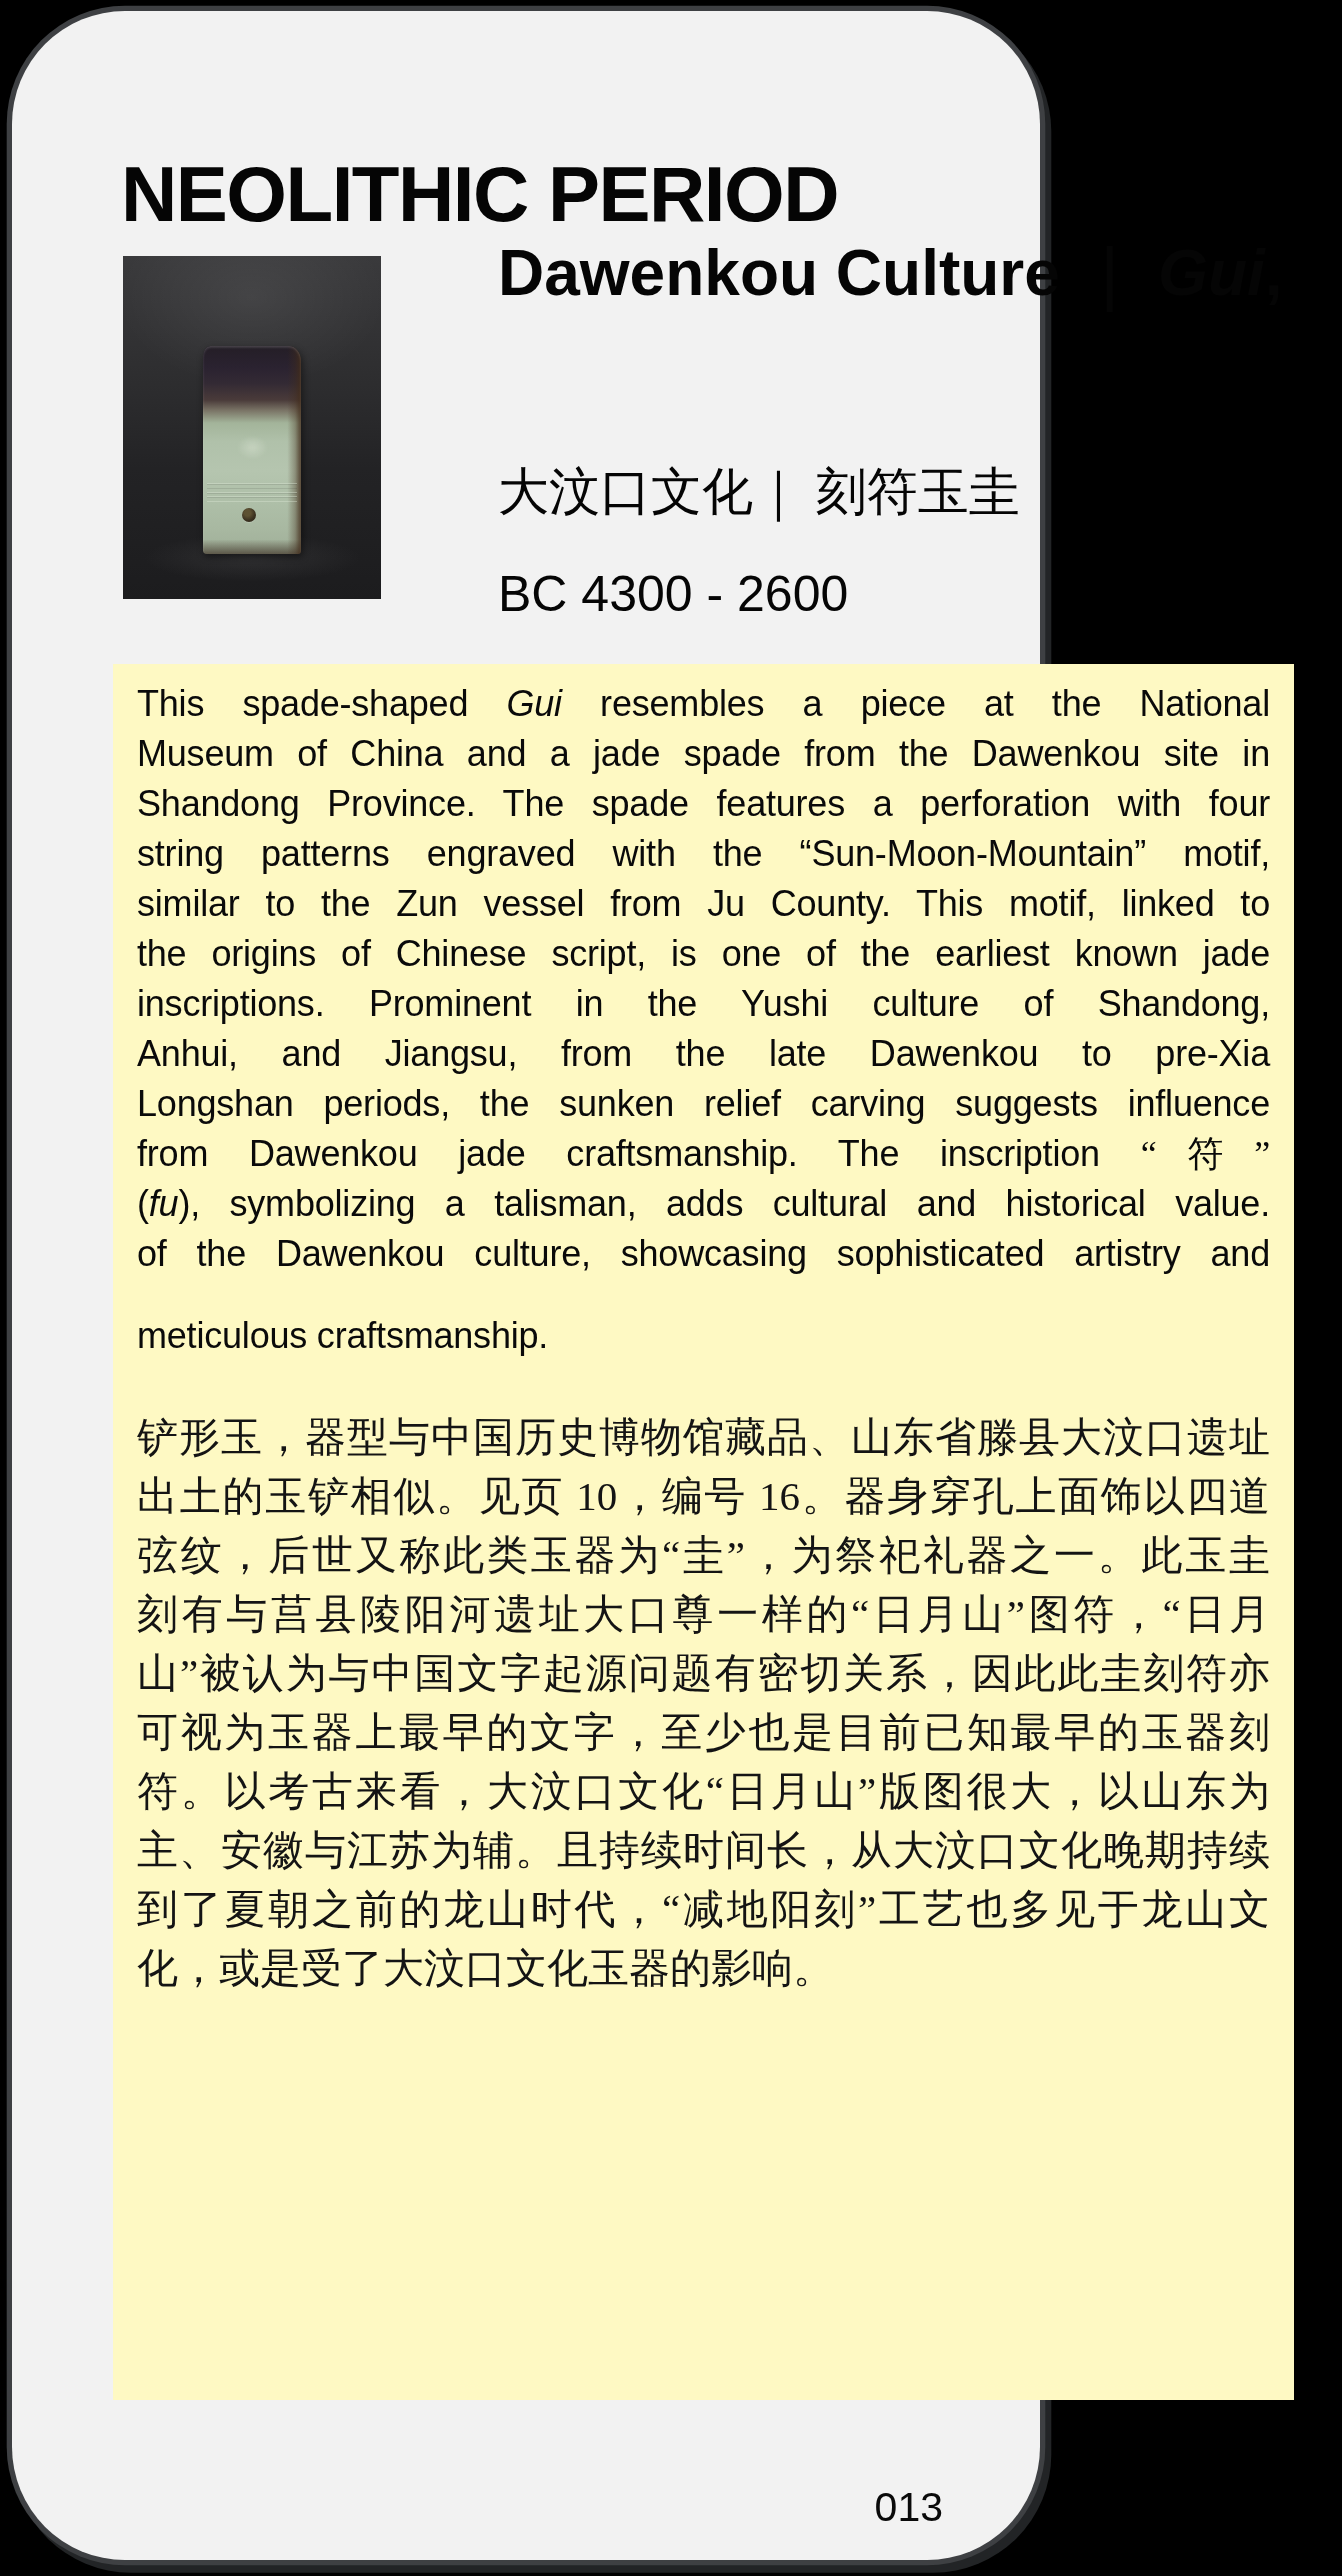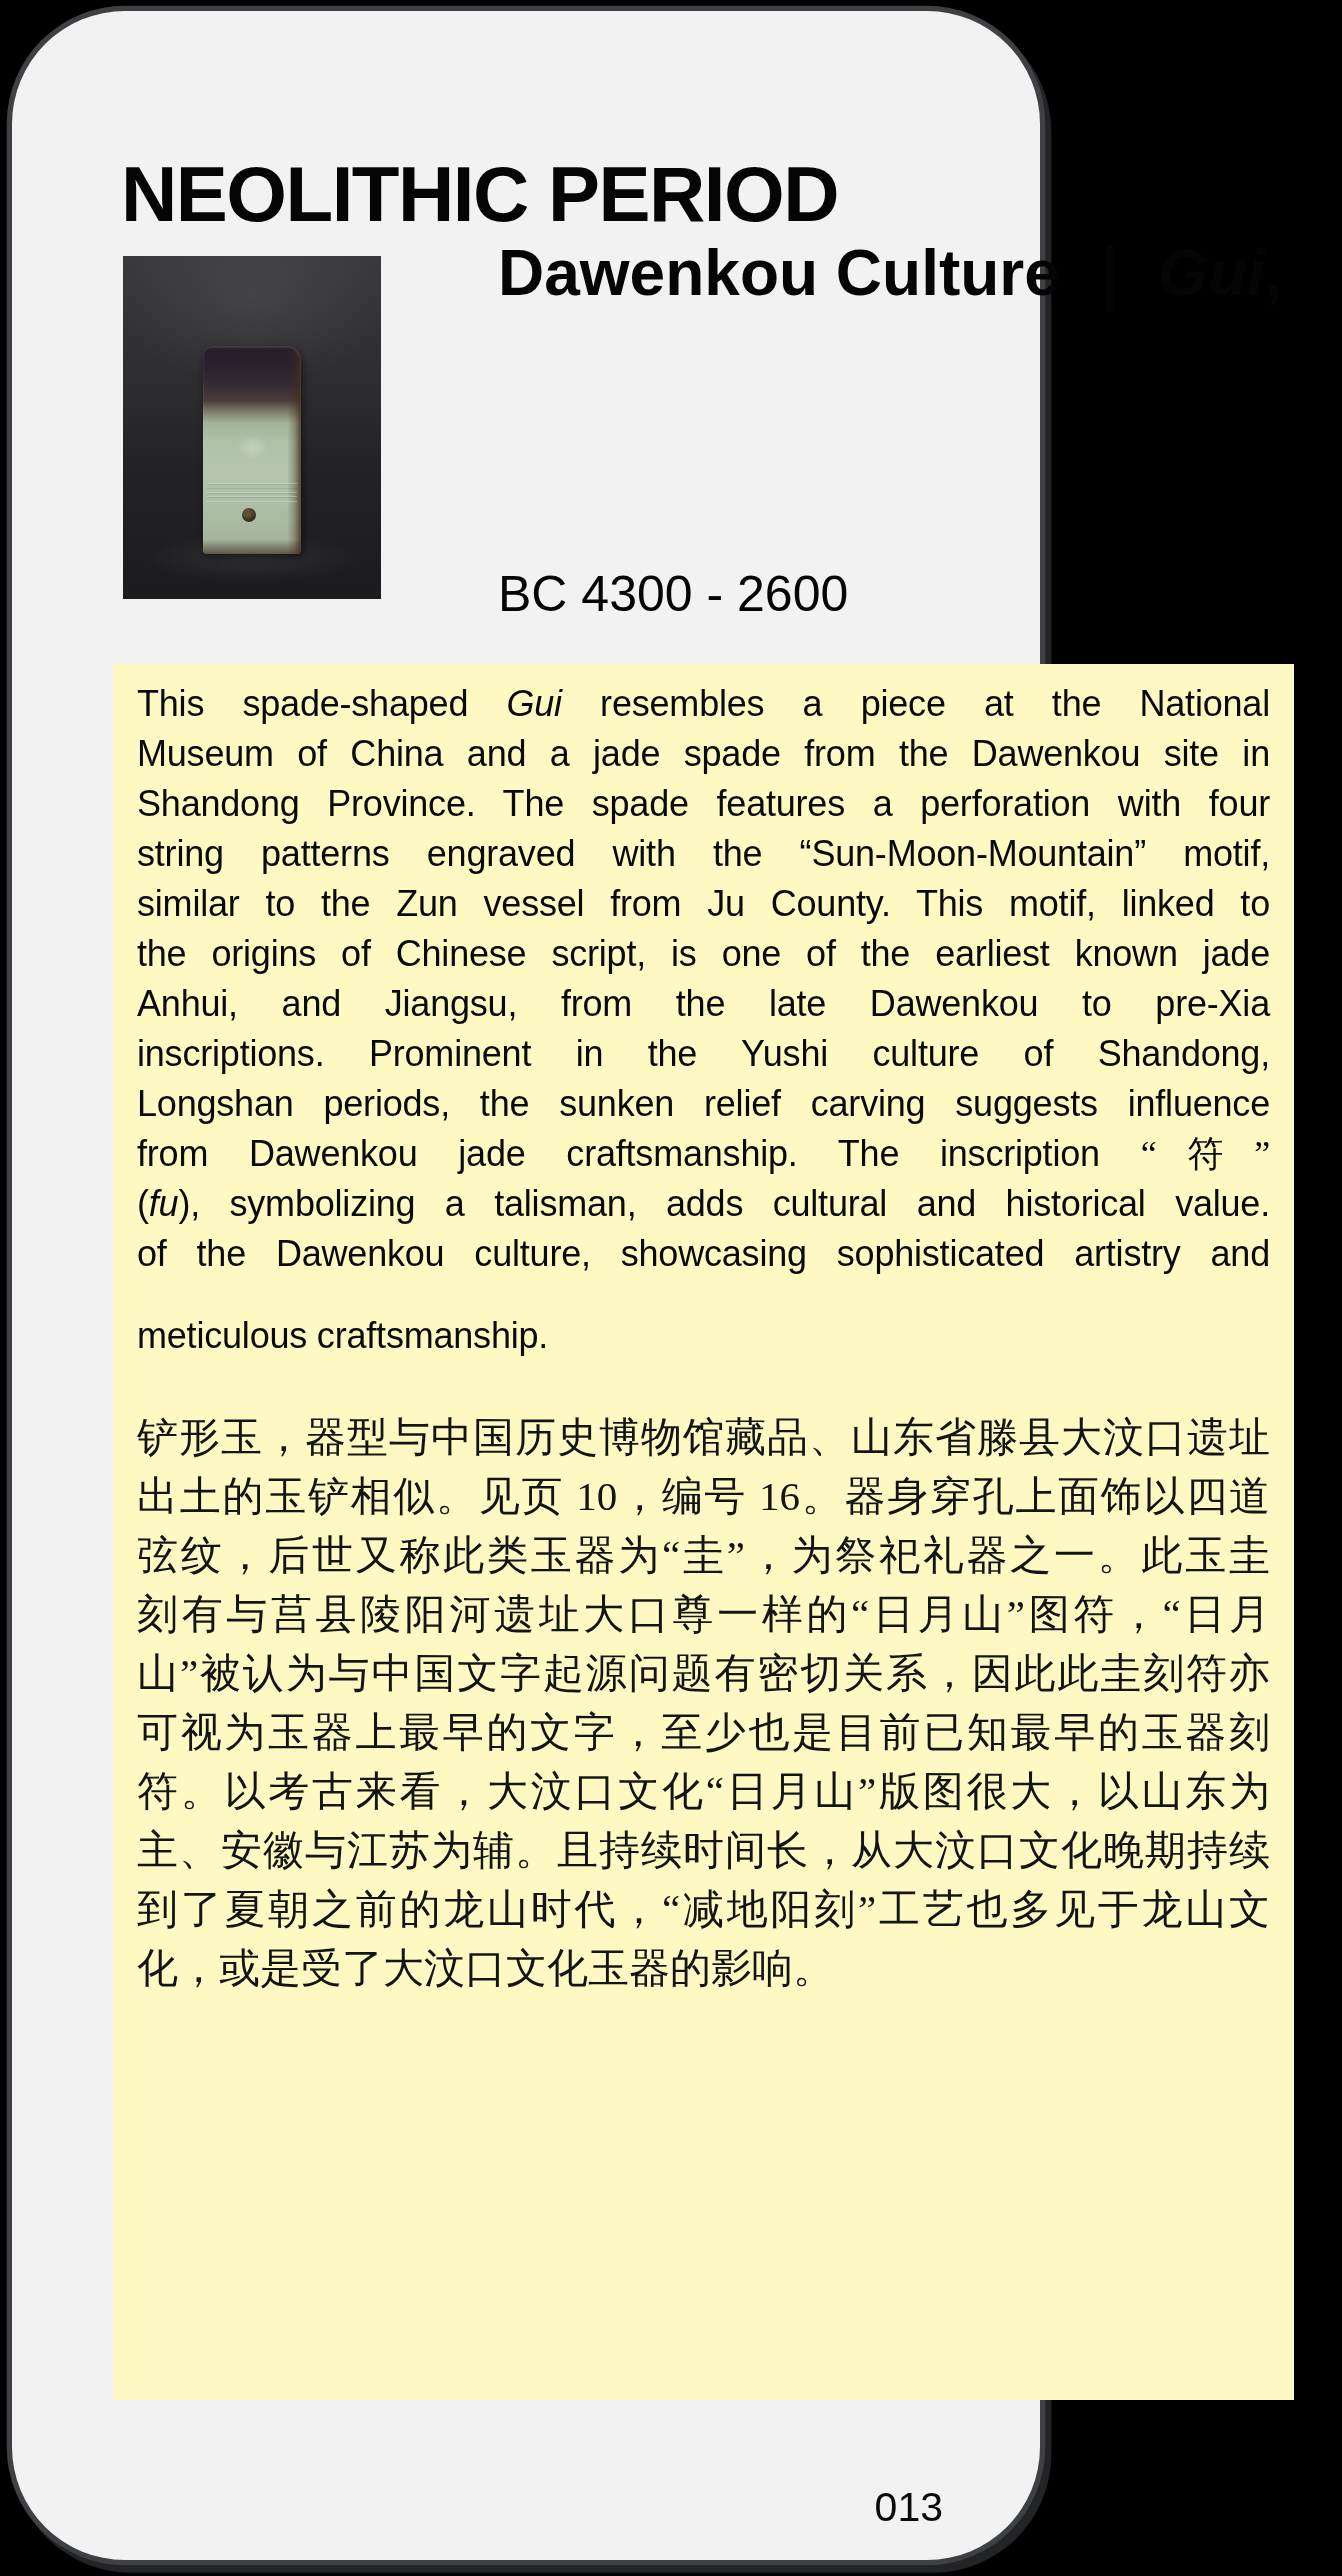--- a/index.html
+++ b/index.html
@@ -100,33 +100,34 @@
       <div class="tablet">
         <div class="engraving"></div>
         <div class="striations"></div>
         <div class="hole"></div>
       </div>
     </div>
 
     <div class="hdr hdr-l1"><span>Dawenkou Culture ｜ </span><span class="it">Gui</span><span>,</span></div>
 
 
+    <div class="hdr hdr-zh">大汶口文化｜ 刻符玉圭</div>
 
     <div class="hdr hdr-date">BC 4300 - 2600</div>
 
     <div class="content">
       <div class="en-para">
         <div class="en-line"><span>This spade-shaped </span><span class="it">Gui</span><span> resembles a piece at the National</span></div>
         <div class="en-line">Museum of China and a jade spade from the Dawenkou site in</div>
         <div class="en-line">Shandong Province. The spade features a perforation with four</div>
         <div class="en-line">string patterns engraved with the “Sun-Moon-Mountain” motif,</div>
         <div class="en-line">similar to the Zun vessel from Ju County. This motif, linked to</div>
         <div class="en-line">the origins of Chinese script, is one of the earliest known jade</div>
+        <div class="en-line">inscriptions. Prominent in the Yushi culture of Shandong,</div>
         <div class="en-line">Anhui, and Jiangsu, from the late Dawenkou to pre-Xia</div>
-        <div class="en-line">inscriptions. Prominent in the Yushi culture of Shandong,</div>
         <div class="en-line">Longshan periods, the sunken relief carving suggests influence</div>
         <div class="en-line"><span>from Dawenkou jade craftsmanship. The inscription </span><span class="cjk">“符”</span></div>
         <div class="en-line"><span>(</span><span class="it">fu</span><span>), symbolizing a talisman, adds cultural and historical value.</span></div>
         <div class="en-line">of the Dawenkou culture, showcasing sophisticated artistry and</div>
         <div class="en-line last">meticulous craftsmanship.</div>
       </div>
 
       <div class="zh-para">
         <div class="zh-line">铲形玉，器型与中国历史博物馆藏品、山东省滕县大汶口遗址</div>
         <div class="zh-line">出土的玉铲相似。见页 10，编号 16。器身穿孔上面饰以四道</div>

